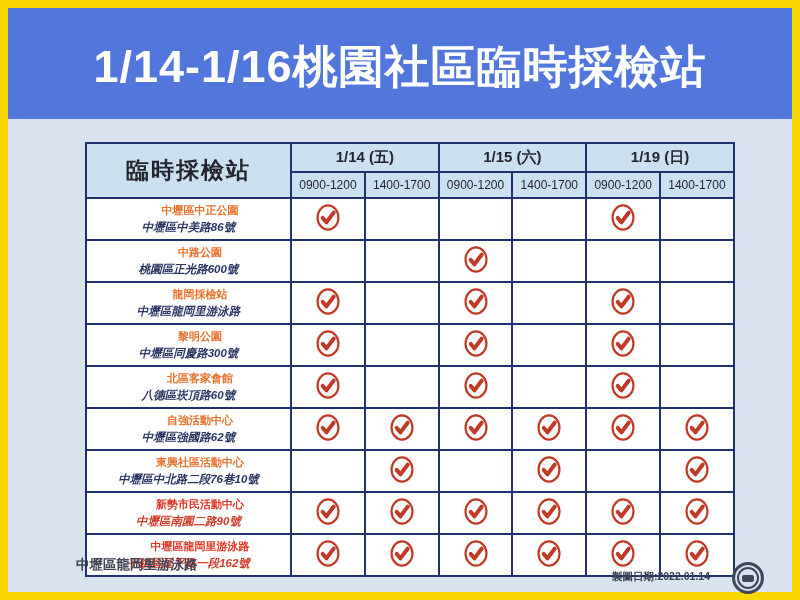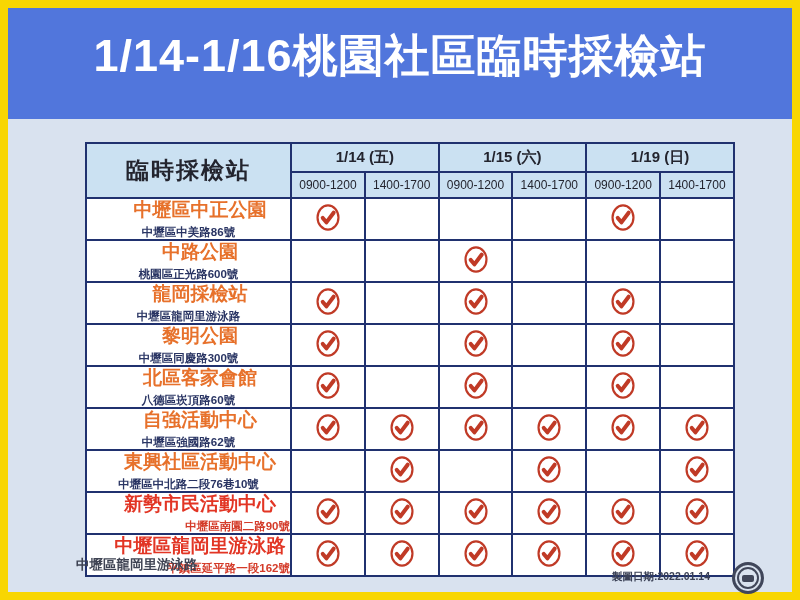--- a/index.html
+++ b/index.html
@@ -12,21 +12,21 @@
     position:absolute; inset:0; box-sizing:border-box;
     border:8px solid #F8D602;
     background:#D9E2EF;
   }
   
   .banner {
     position:absolute; top:0; left:0; right:0; height:111px;
     background:#5176DC;
   }
   .page-title {
-    margin:5px; padding-top:13px; text-align:center;
+    margin:16px; padding-top:13px; text-align:center;
     color:#ffffff; font-size:45px; font-weight:800; letter-spacing:1px;
     white-space:nowrap;
   }
   .update-badge {
     position:absolute; right:54px; bottom:5px;
     color:#FFE502; font-size:21px; font-weight:800;
   }
   
   .table-wrap { position:absolute; left:77px; top:134px; }
   table.stations {
@@ -35,24 +35,24 @@
   }
   table.stations th, table.stations td {
     border:2px solid #20316F; padding:0; text-align:center; vertical-align:middle;
   }
   thead th { background:#CBE1F2; color:#23242E; }
   th.corner { font-size:23px; font-weight:800; letter-spacing:2px;margin-top:29px; }
   th.day-h  { font-size:15px; font-weight:700; height:27px;margin-left:6px; }
   th.time-h { font-size:12px; font-weight:400; height:24px; letter-spacing:0; }
   tbody td { height:40px; }
   td.station-cell { line-height:1.12; }
-  .name { display:block; font-size:19px; font-weight:800; color:#E7712B;padding-left:23px; }
-  .addr { display:block; font-size:11.5px; font-weight:700; color:#293463; margin-top:5px; }
+  .name { display:block; font-size:11px; font-weight:800; color:#E7712B;padding-left:23px; }
+  .addr { display:block; font-size:11.5px; font-weight:700; color:#293463; margin-top:5px;font-style:italic; }
   tr.row-hl .name { color:#E23524; }
-  tr.row-hl .addr { color:#D43A28;text-align:right; }
+  tr.row-hl .addr { color:#D43A28; }
   .check { display:inline-block; vertical-align:middle; }
   
   .footer-notes {
     position:absolute; left:68px; top:548px;
     font-size:13.5px; font-weight:800; color:#3E4353; line-height:1.3;
   }
   .made-date {
     position:absolute; right:82px; top:562px;
     font-size:10.5px; font-weight:700; color:#3B4156;
   }

